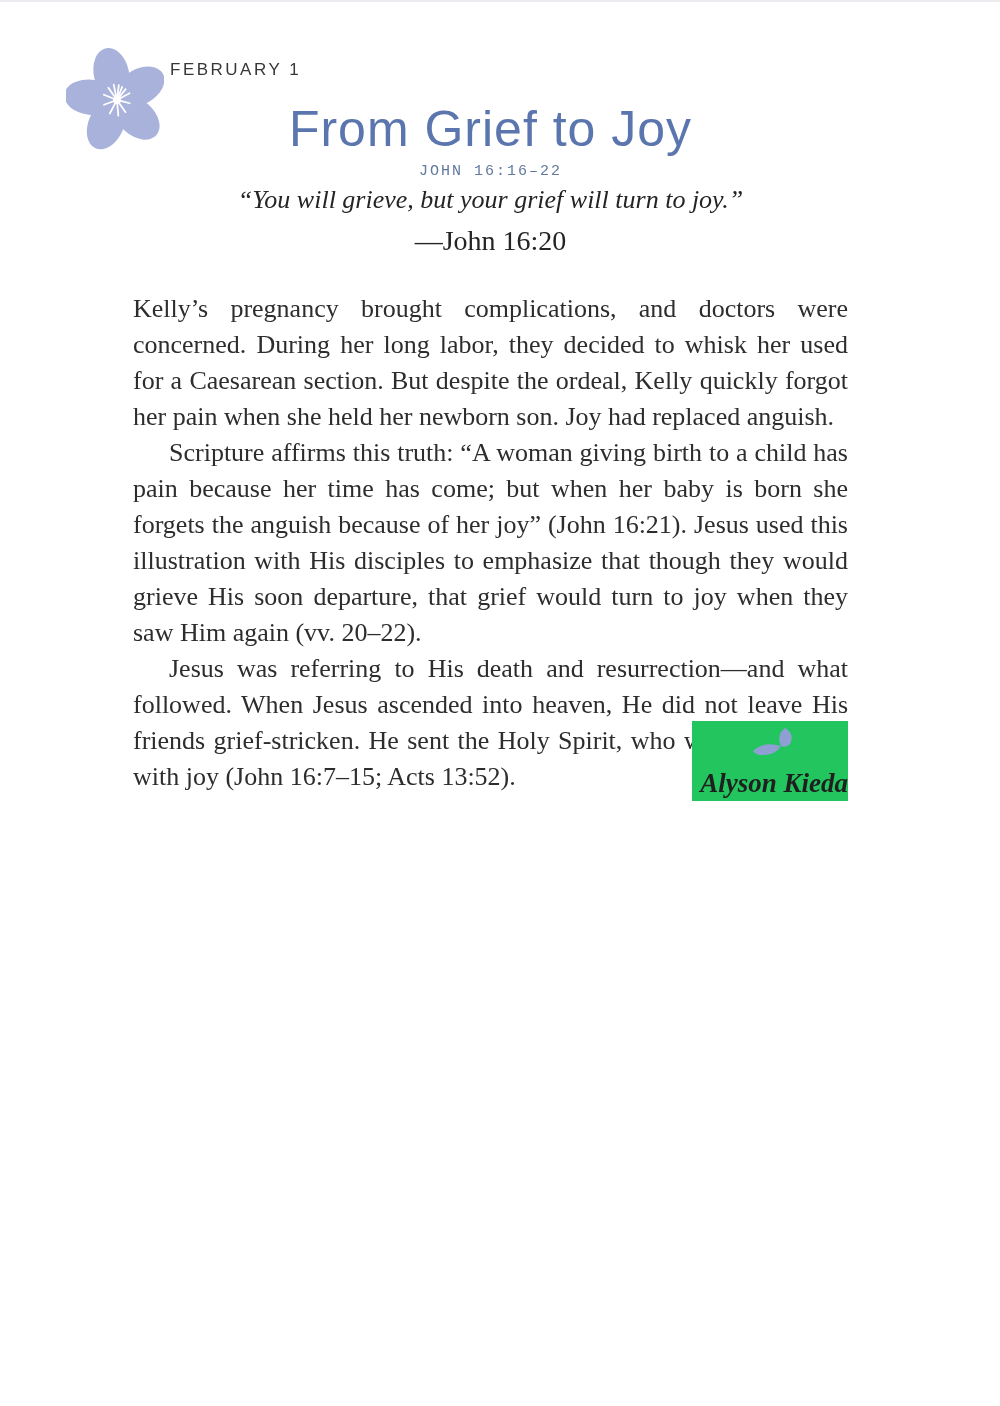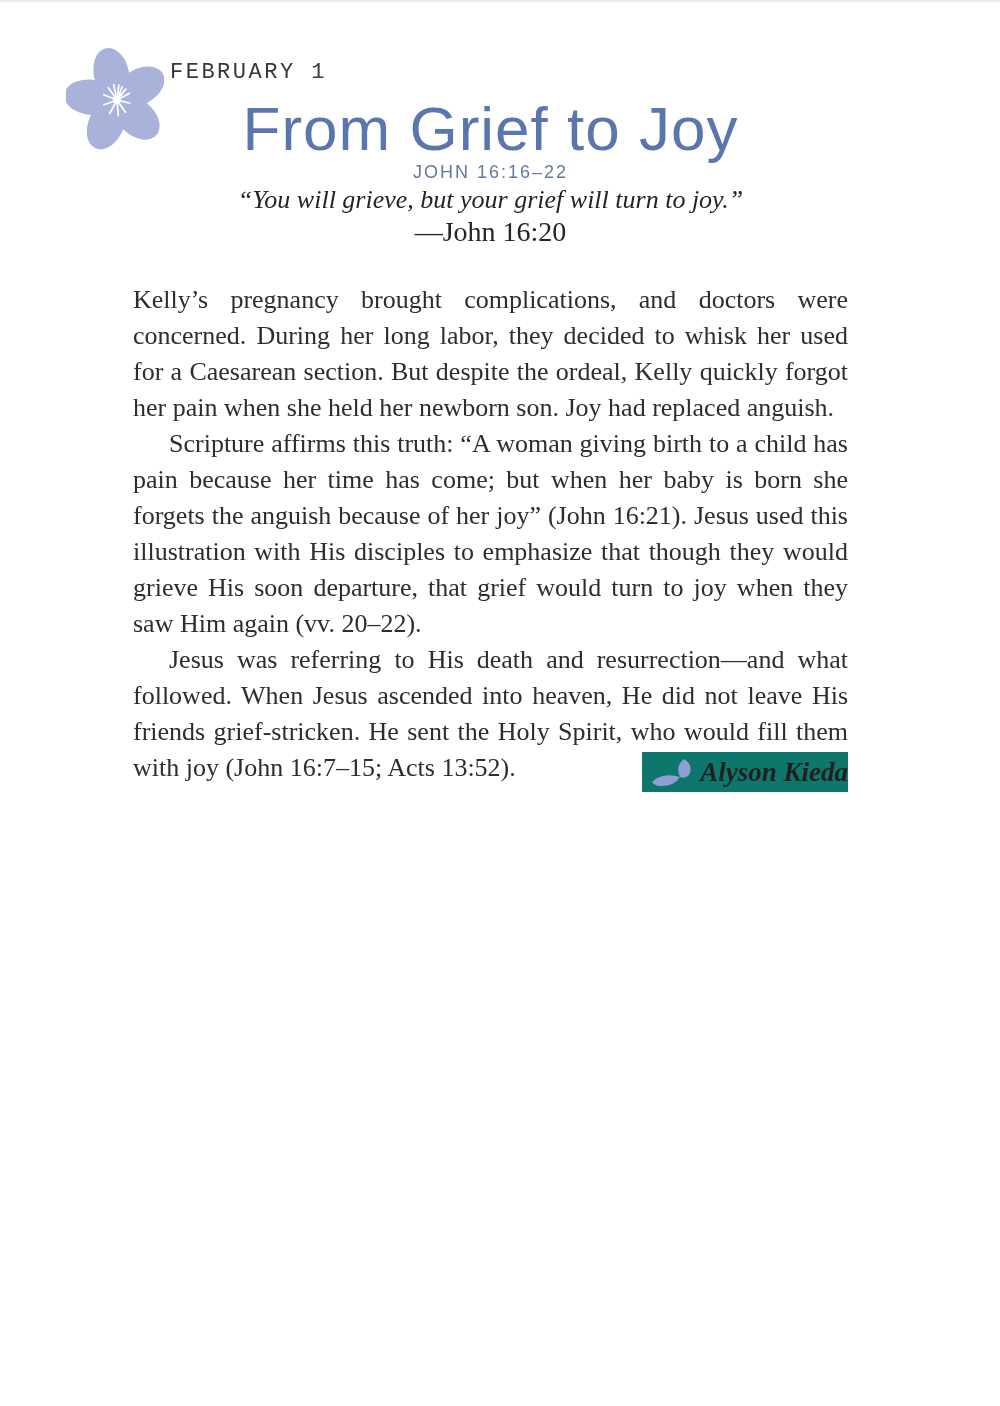--- a/index.html
+++ b/index.html
@@ -21,60 +21,60 @@
     position: absolute;
     left: 66px;
     top: 40px;
     width: 98px;
     height: 112px;
   }
   .date-label {
     position: absolute;
     left: 170px;
     top: 58px;
-    font-family: Liberation Mono, monospace;
-    font-size: 22px;
+    font-family: Liberation Sans, sans-serif;
+    font-size: 17px;
     letter-spacing: 2.5px;
     color: #373737;
     font-variant: small-caps;
   }
   .content {
     position: absolute;
     left: 133px;
     top: 0;
     width: 715px;
   }
   .title {
     margin: 103px 0 0 0;
     text-align: center;
     font-family: "Liberation Sans", sans-serif;
     font-weight: 400;
-    font-size: 62px;
+    font-size: 50px;
     line-height: 48px;
     letter-spacing: 1px;
     color: #5b76ae;
   }
   .passage {
     margin-top: 6px;
     text-align: center;
-    font-family: Liberation Sans, sans-serif;
-    font-size: 18px;
+    font-family: Liberation Mono, monospace;
+    font-size: 15px;
     line-height: 26px;
     letter-spacing: 2px;
     color: #62799f;
   }
   .quote {
     text-align: center;
     font-style: italic;
     font-size: 26px;
     line-height: 30px;
     color: #242424;
   }
   .attribution {
-    margin-top: 1px;
+    margin-top: 10px;
     text-align: center;
     font-size: 28px;
     line-height: 32px;
     color: #242424;
   }
   .body-text {
     position: relative;
     margin-top: 34px;
     font-size: 26px;
     line-height: 36px;
@@ -88,22 +88,23 @@
   .body-text p.noindent {
     text-indent: 0;
   }
   .signature {
     position: absolute;
     right: 0;
     bottom: -6px;
     display: flex;
     align-items: center;
     gap: 4px;
-    background: #0f766e;
+    background: #22c55e;
     padding-left: 8px;
+    flex-direction: column;
   }
   .leaf {
     width: 46px;
     height: 34px;
     margin-top: 6px;
   }
   .author {
     font-style: italic;
     font-weight: 600;
     font-size: 27px;

